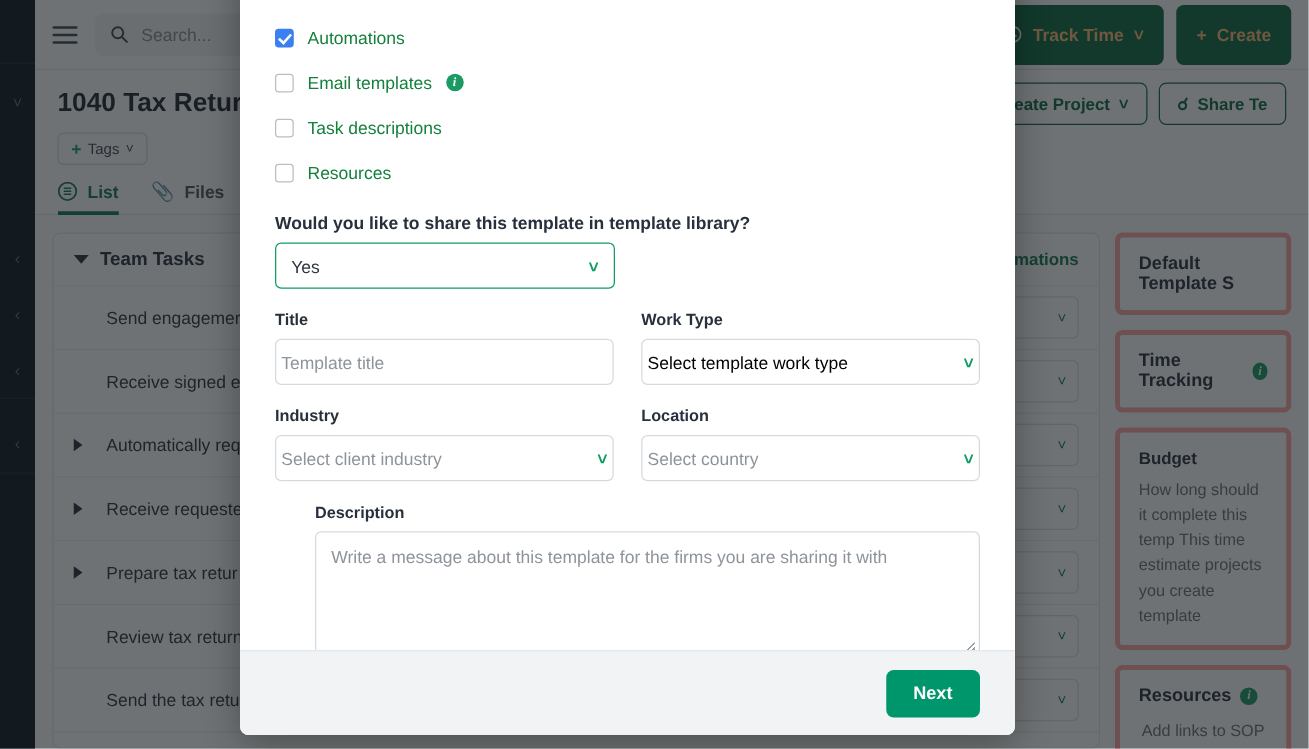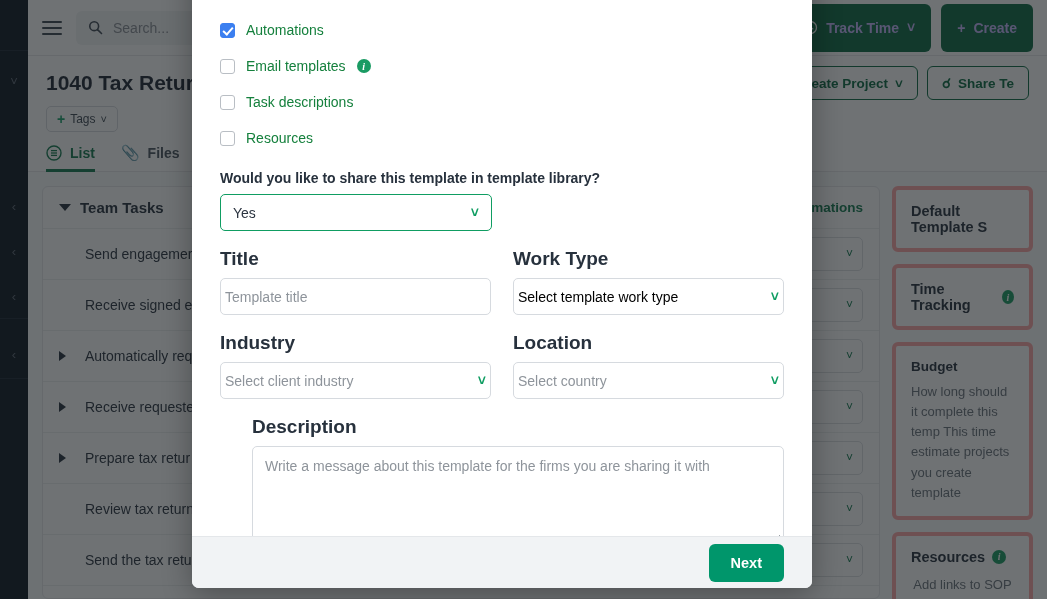--- a/index.html
+++ b/index.html
@@ -38,21 +38,21 @@
   .searchbox {
     display: flex; align-items: center; gap: 10px;
     background: #f2f3f5; border-radius: 6px;
     height: 34px; width: 320px; padding: 0 12px;
   }
   .search-ic { width: 15px; height: 15px; }
   .search-ph { color: #8a8f96; font-size: 14px; }
 
   .topbar-right { margin-left: auto; display: flex; gap: 10px; align-items: center; }
   .btn-green-solid {
-    background: #0b6b43; color: #c4b5fd; border-radius: 6px;
+    background: #0b6b43; color: #fdba74; border-radius: 6px;
     height: 48px; padding: 0 16px; display: flex; align-items: center; gap: 8px;
     font-size: 14px; font-weight: bold; white-space: nowrap; cursor: pointer;
   }
 
   .pagehead {
     position: absolute; left: 28px; top: 56px; right: 0; height: 78px;
     background: #ffffff; padding: 10px 18px 0 18px;
   }
   .ph-row { display: flex; align-items: center; }
   .ph-title { font-size: 21px; font-weight: bold; color: #1f2733; white-space: nowrap; }
@@ -157,21 +157,21 @@
   .q-label { font-size: 14px; font-weight: bold; color: #27313d; margin: 14px 0 8px 0; }
 
   .sel-green {
     width: 272px; height: 37px; border: 1.5px solid #0f9d62; border-radius: 5px;
     display: flex; align-items: center; justify-content: space-between;
     padding: 0 12px; font-size: 14px; color: #2b3440; background: #fff; cursor: pointer;
   }
 
   .grid2 { display: flex; gap: 22px; margin-top: 17px; }
   .col { width: 271px; }
-  .fld-label { font-size: 19px; font-weight: bold; color: #27313d; margin-bottom: 8px; }
+  .fld-label { font-size: 13px; font-weight: bold; color: #27313d; margin-bottom: 8px; }
   .inp, .sel {
     width: 100%; height: 37px; border: 1px solid #d6dadf; border-radius: 5px;
     padding: 0 4px; font-size: 14px; background: #fff;
     display: flex; align-items: center; justify-content: space-between;
   }
   .ph { color: #8e949b; font-size: 14px; }
   .chev-g { color: #0f9d62; font-weight: bold; font-size: 14px; }
 
   .desc-wrap { margin-top: 17px; padding-left: 32px; }
   .ta {
@@ -181,21 +181,21 @@
   }
   .ta::after {
     content: ""; position: absolute; right: 3px; bottom: 3px;
     width: 9px; height: 9px;
     background:
       linear-gradient(135deg, transparent 45%, #9aa0a6 45%, #9aa0a6 56%, transparent 56%),
       linear-gradient(135deg, transparent 70%, #9aa0a6 70%, #9aa0a6 81%, transparent 81%);
   }
 
   .modal-footer {
-    height: 52px; background: #f1f3f5; border-top: 1px solid #e4e7ea;
+    height: 68px; background: #f1f3f5; border-top: 1px solid #e4e7ea;
     display: flex; align-items: center; justify-content: flex-end; padding: 0 28px;
     flex: none;
   }
   .btn-next {
     background: #00966b; color: #fff; border-radius: 6px; height: 38px;
     padding: 0 22px; display: flex; align-items: center;
     font-size: 14.5px; font-weight: bold; cursor: pointer;
   }
 </style>
 </head>

